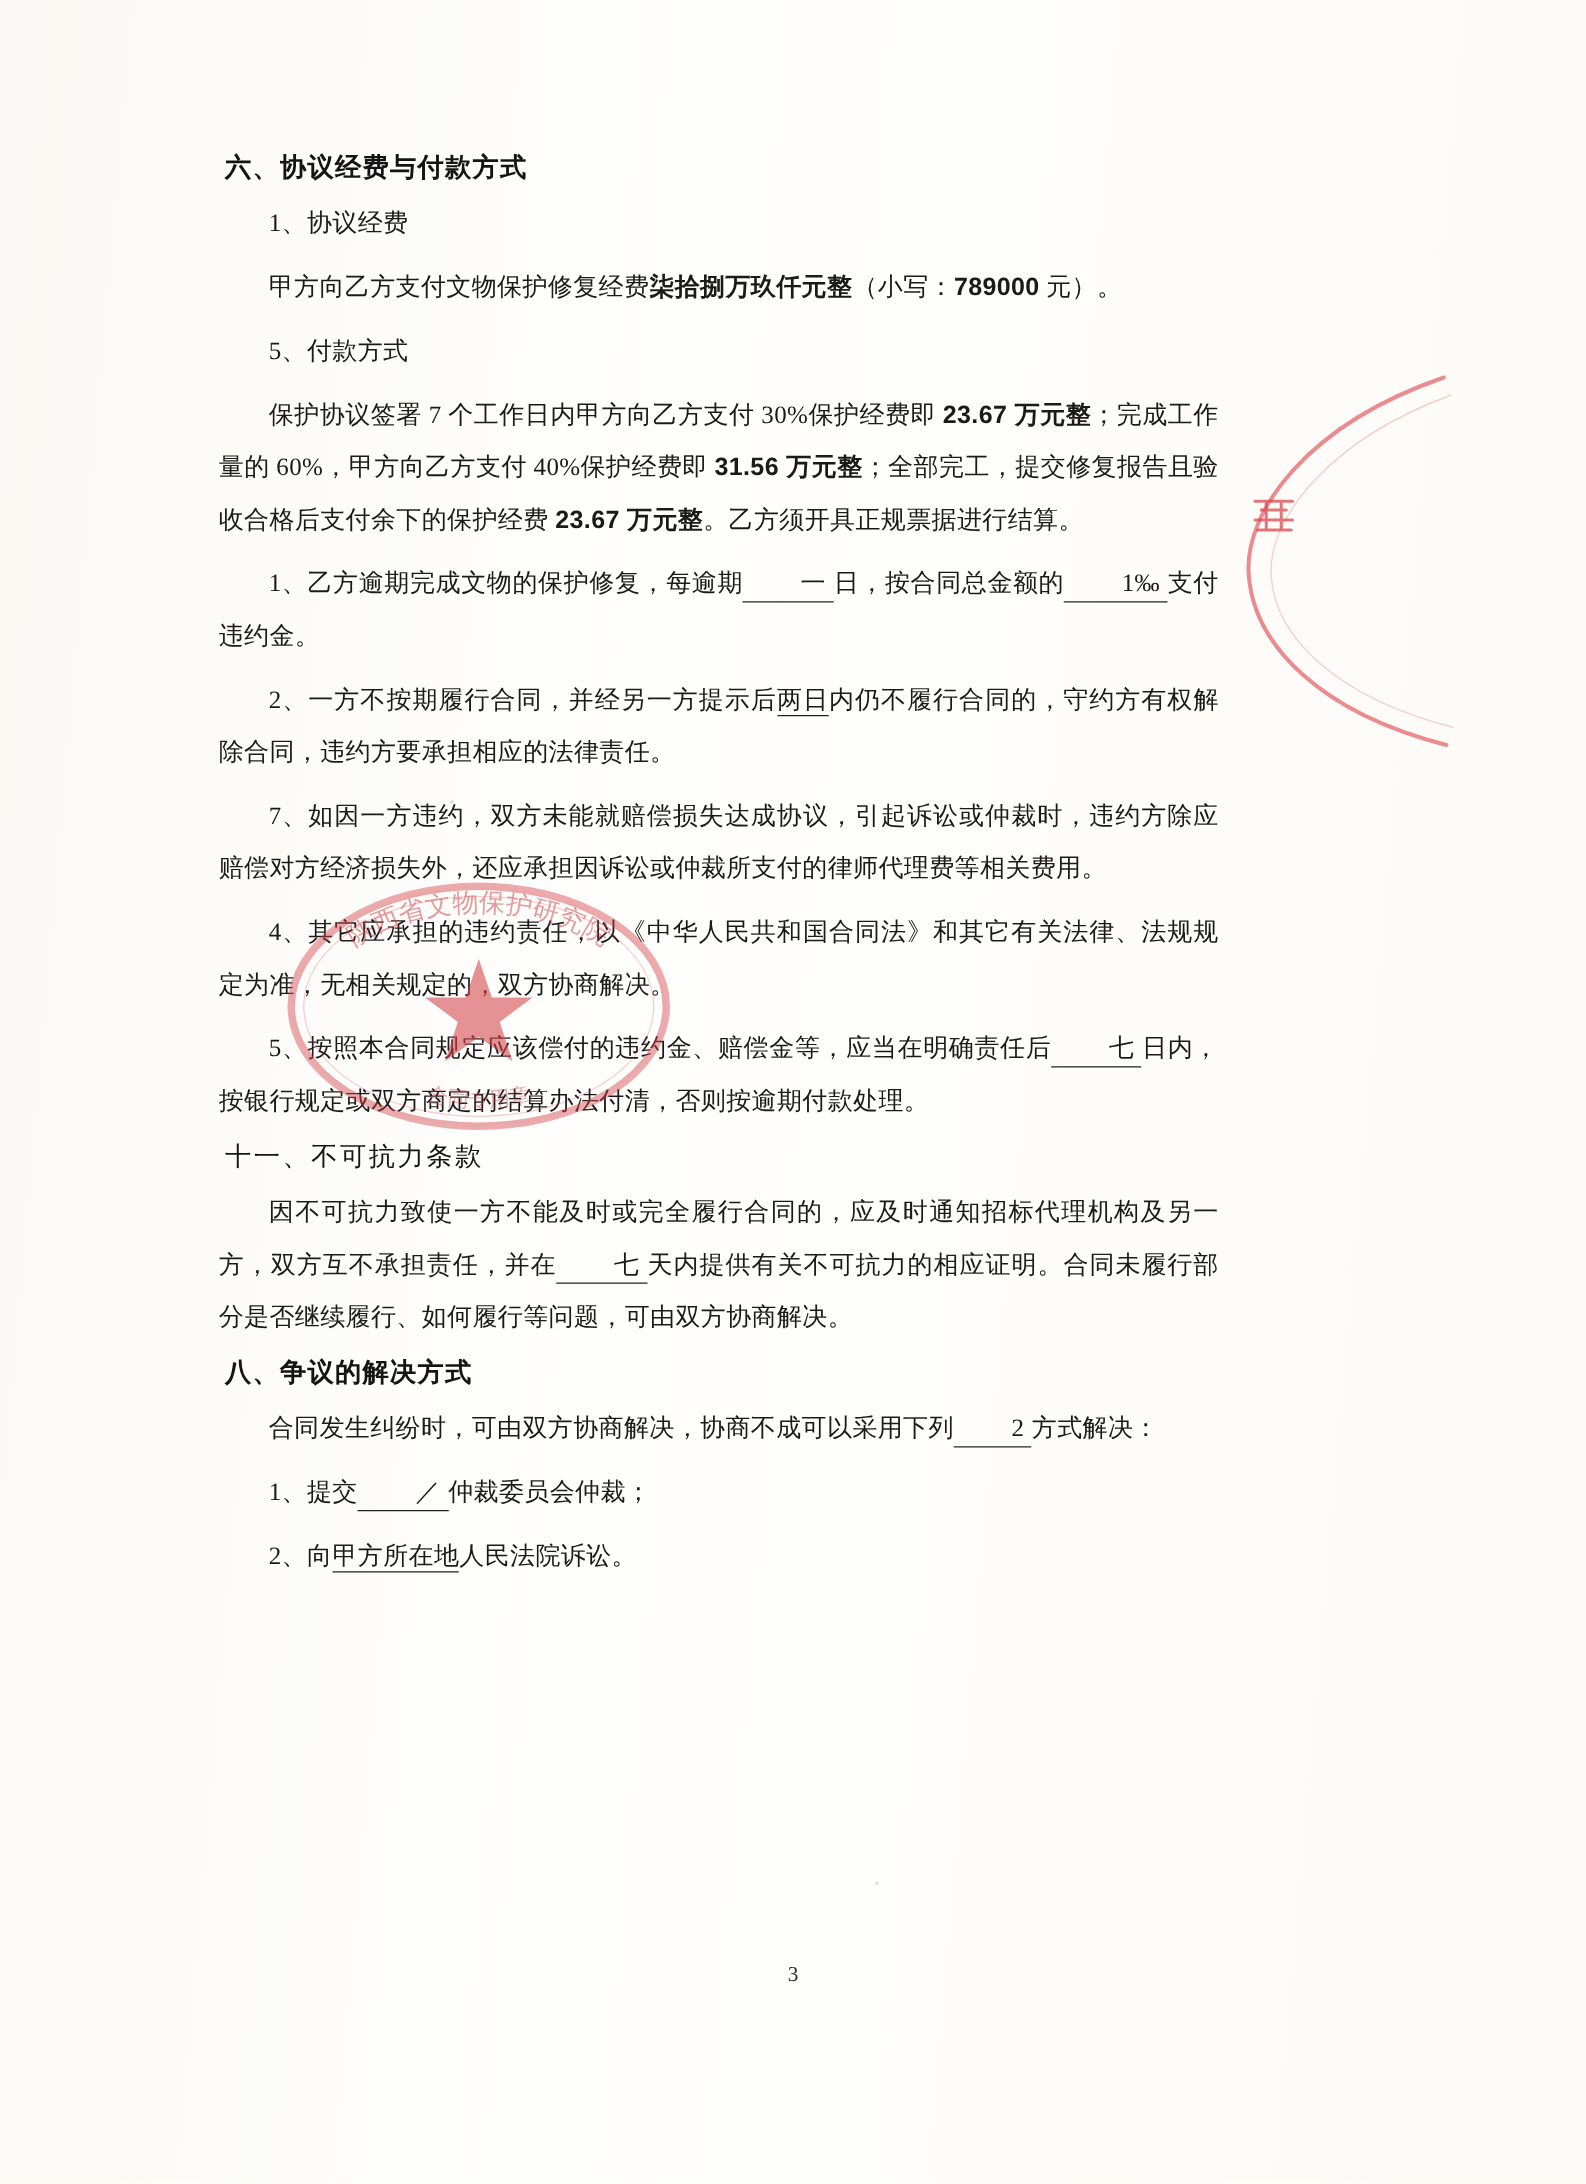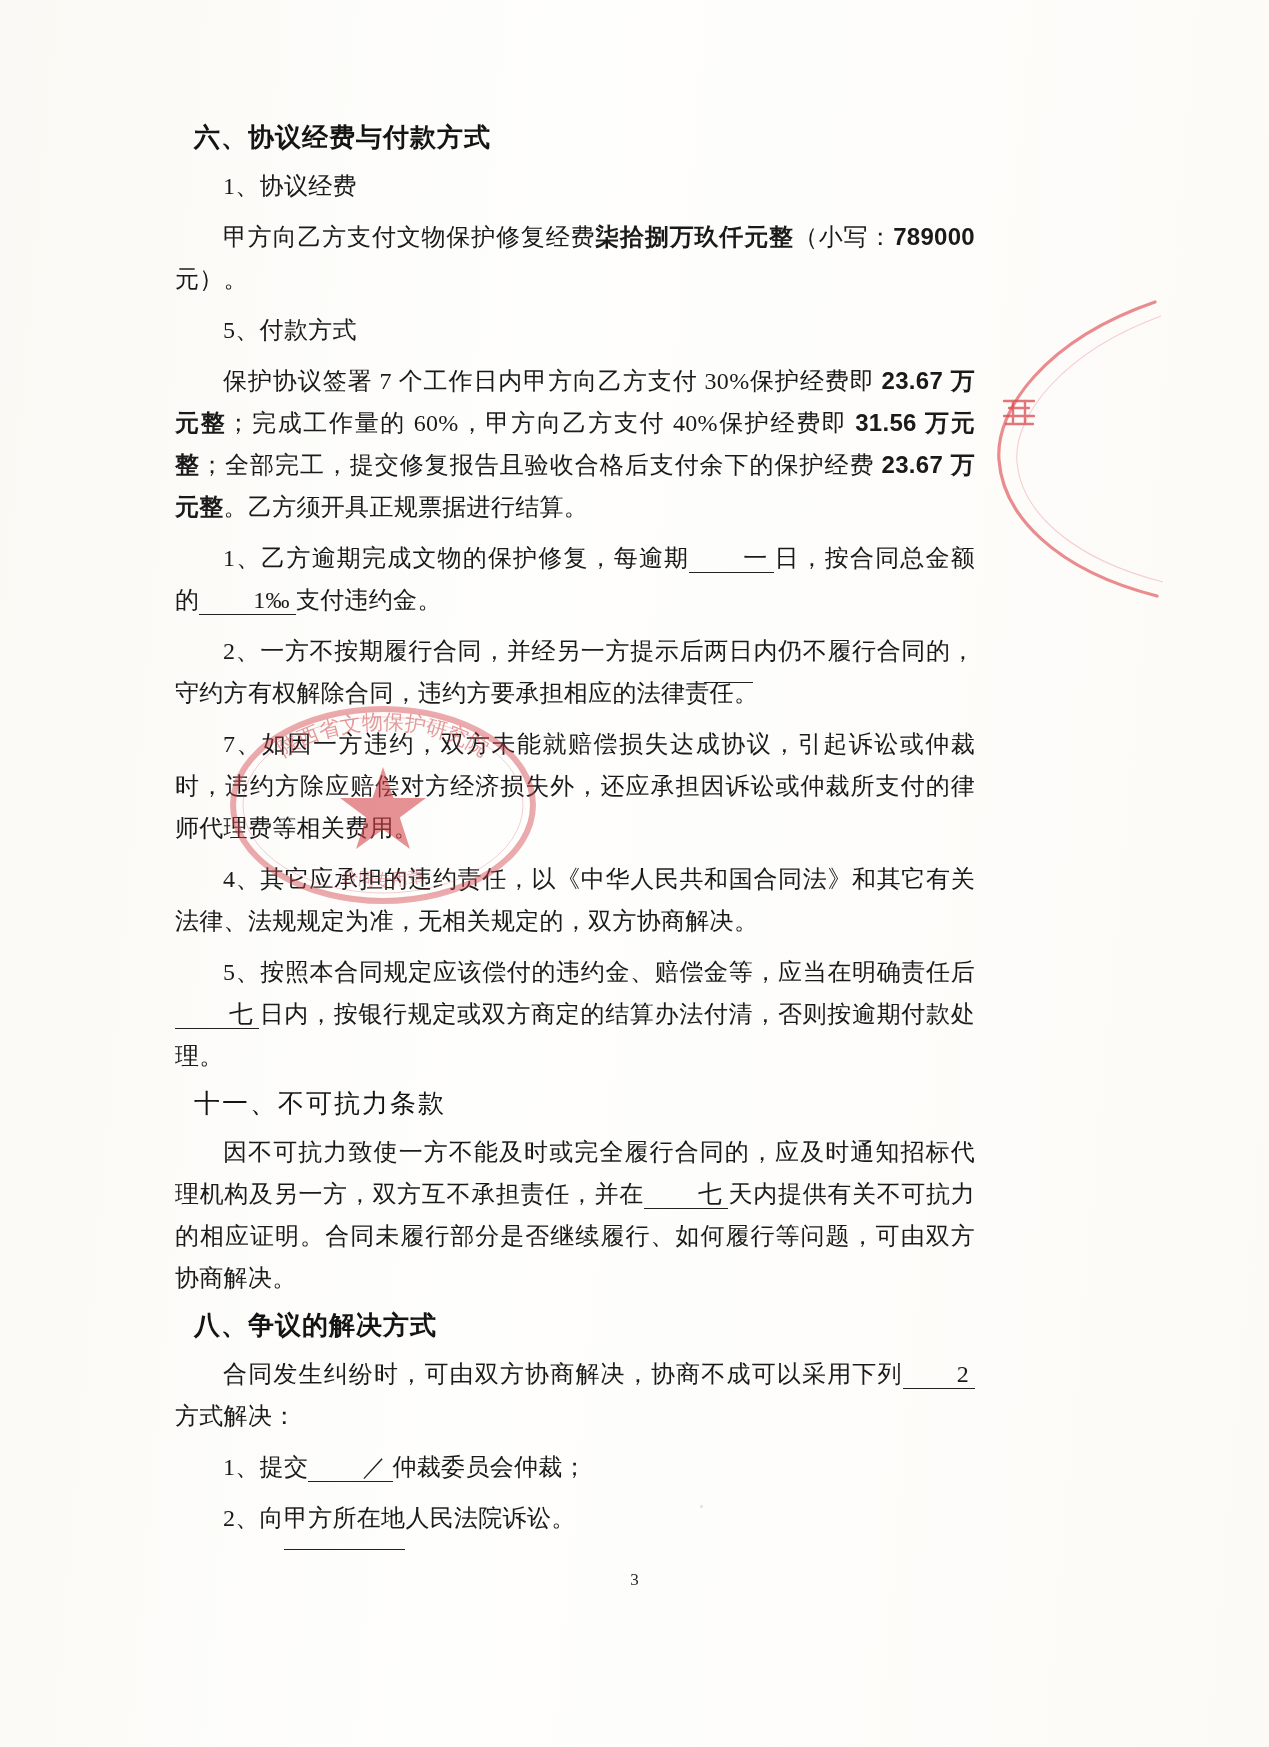--- a/index.html
+++ b/index.html
@@ -28,32 +28,32 @@
     pointer-events: none;
   }
   .content {
     position: absolute;
     left: 175px;
     top: 120px;
     width: 800px;
   }
   .h {
     font-weight: bold;
-    font-size: 26px;
+    font-size: 21px;
     letter-spacing: 1px;
-    margin: 0 0 10px 19px;
+    margin: 0 0 10px 5px;
     color: #141414;
   }
   .h.thin {
     font-weight: normal;
     letter-spacing: 2px;
   }
   p.para {
     margin: 0 0 9px 0;
-    font-size: 24px;
+    font-size: 20px;
     line-height: 42px;
     text-align: justify;
     text-justify: inter-ideograph;
     letter-spacing: 0.3px;
   }
   p.indent {
     text-indent: 2em;
   }
   .b {
     font-weight: bold;
@@ -65,21 +65,21 @@
   .ul {
     border-bottom: 1px solid #222;
     padding: 0 6px 1px 6px;
     display: inline-block;
     min-width: 12px;
     text-align: center;
     line-height: 26px;
   }
   .ul-text {
     border-bottom: 1px solid #222;
-    padding-bottom: 18px;
+    padding-bottom: 1px;
   }
   .page-num {
     position: absolute;
     left: 0;
     right: 0;
     top: 1570px;
     text-align: center;
     font-size: 17px;
     color: #2b2b2b;
   }

